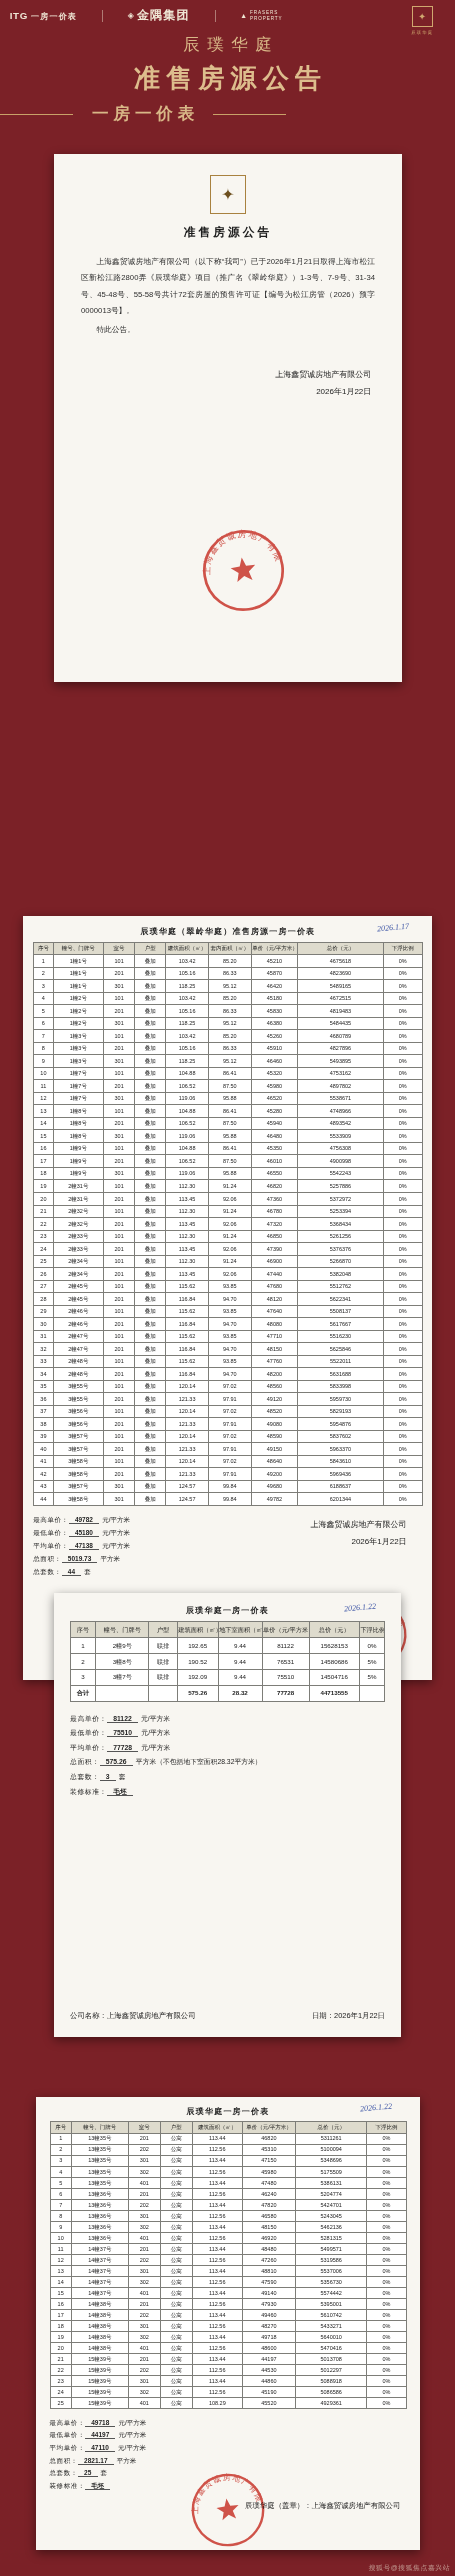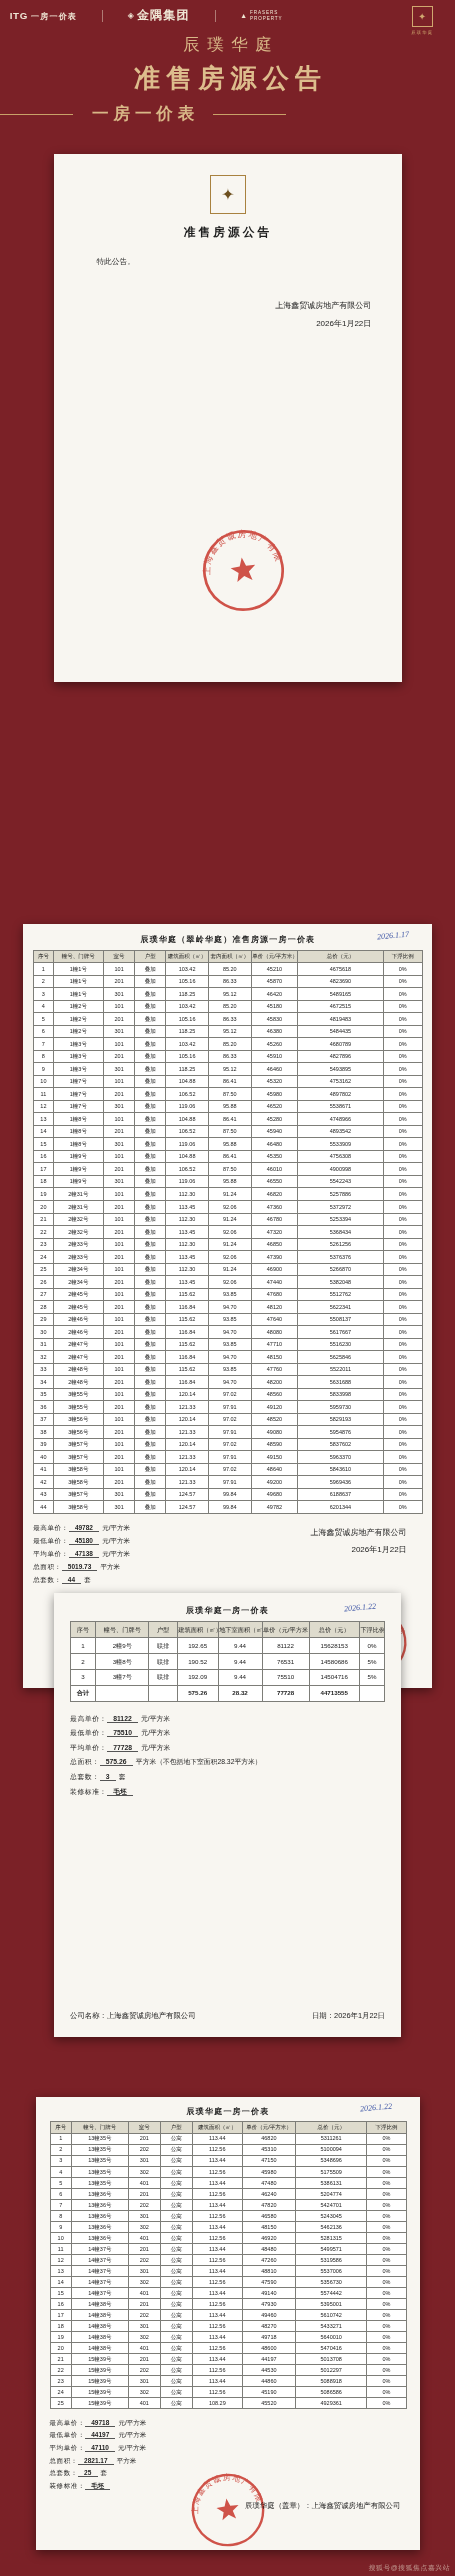--- a/index.html
+++ b/index.html
@@ -33,21 +33,21 @@
   .title-block { position:absolute; top:34px; left:0; right:0; text-align:center; font-family:"Liberation Serif","DejaVu Serif",serif; }
   .project-name { font-size:16.6px; letter-spacing:7.4px; text-indent:7.4px; color:#d8b787; }
   .main-title { font-size:26px; font-weight:bold; letter-spacing:6.2px; text-indent:6.2px; margin-top:4.9px; color:#ddbd8d; }
   .sub-title-row { display:flex; align-items:center; justify-content:flex-start; gap:14px; margin-top:7.4px; }
   .sub-line { width:73px; height:0.6px; background:#c9a269; }
   .sub-title { font-size:16.6px; letter-spacing:4.9px; text-indent:4.9px; color:#d8b787; font-weight:bold; }
 
   
   .card { position:absolute; background:#f8f6f1; box-shadow:0 3.1px 9.8px rgba(0,0,0,.45); }
   #cardA { top:154px; left:54px; width:348px; height:528px; padding:18.5px 27px; }
-  #cardB { top:916px; left:23.4px; width:409px; height:764px; padding:9.8px 9.8px;margin-top:8px; }
+  #cardB { top:916px; left:23.4px; width:409px; height:764px; padding:9.8px 9.8px; }
   #cardC { top:1593px; left:54px; width:347px; height:444px; padding:12.3px 16px; }
   #cardD { top:2097px; left:36px; width:384px; height:453px; padding:8.6px 13.5px; }
 
   
   .seal { width:36px; height:39px; margin:2.5px auto 11px; border:1.2px solid #a8813f;
           background:linear-gradient(135deg,#c49b58,#e9cd93 45%,#b3given 0,#b48a48);
           display:flex; align-items:center; justify-content:center; color:#6d4f1e; font-size:16px; }
   .annTitle { text-align:center; font-size:11.7px; font-weight:bold; letter-spacing:3.1px; color:#1d1d1d; margin:3.7px 0 13.5px; }
   .annBody p { font-size:7.7px; color:#2e2e2e; line-height:2.15; text-align:justify; text-indent:2em; margin:0 0 2.5px; }
   .annSign { text-align:right; font-size:8px; color:#222; margin-top:27px; line-height:2.2; padding-right:3.7px; }
@@ -126,20 +126,21 @@
     <span class="sub-line"></span>
     <span class="sub-title">一房一价表</span>
     <span class="sub-line"></span>
   </div>
 </div>
 
 <div class="card" id="cardA">
   <div class="seal">✦</div>
   <div class="annTitle">准售房源公告</div>
   <div class="annBody">
+      <p>上海鑫贸诚房地产有限公司（以下称“我司”）已于2026年1月21日取得上海市松江区新松江路2800弄《辰璞华庭》项目（推广名《翠岭华庭》）1-3号、7-9号、31-34号、45-48号、55-58号共计72套房屋的预售许可证【编号为松江房管（2026）预字0000013号】。</p>
       <p>特此公告。</p>
     </div>
   <div class="annSign">
     <div>上海鑫贸诚房地产有限公司</div>
     <div>2026年1月22日</div>
   </div>
   <svg class="stamp" id="stampA" viewBox="0 0 160 160">
     <defs>
         <path id="cpA" d="M 18,80 A 62,62 0 1 1 142,80"></path>
       </defs>

